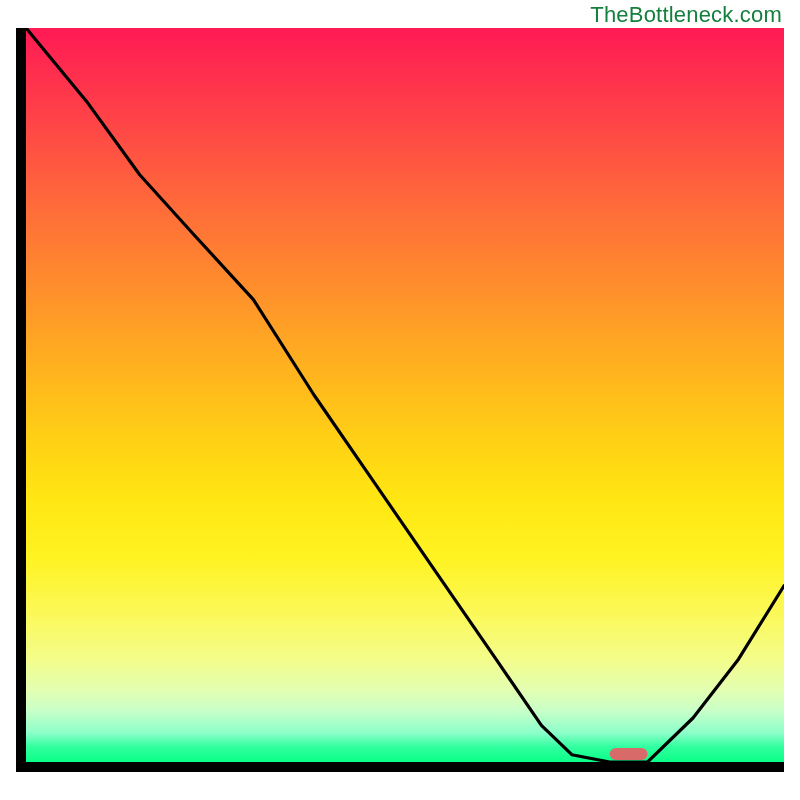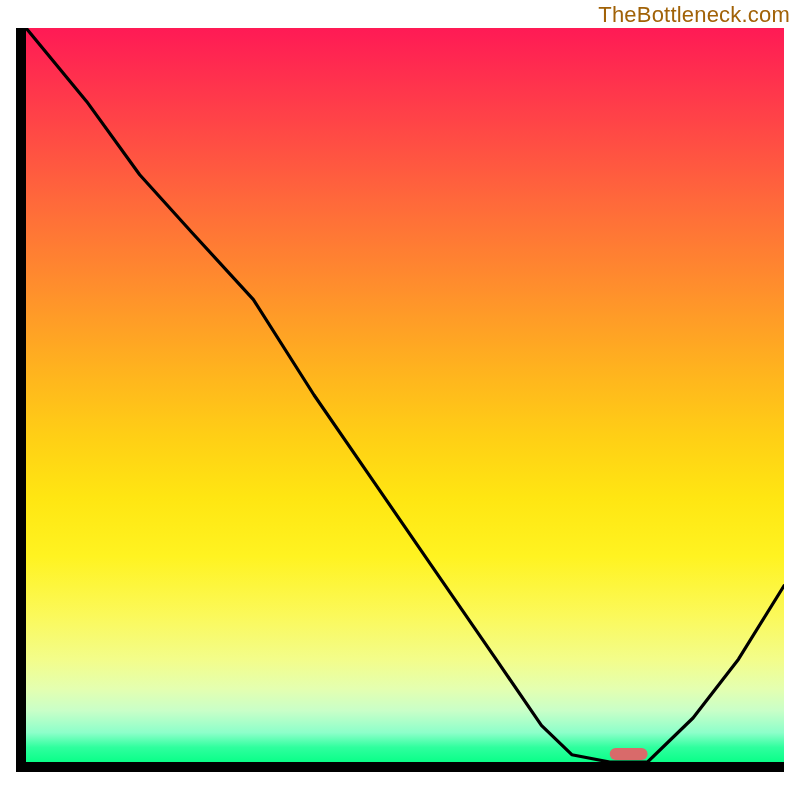--- a/index.html
+++ b/index.html
@@ -64,22 +64,22 @@
   .curve, .marker {
     position: absolute;
     inset: 0;
     width: 758px;
     height: 734px;
     pointer-events: none;
   }
   .watermark {
     position: absolute;
     top: 2px;
-    right: 10px;
-    color: #a16207;
+    right: 18px;
+    color: #15803d;
     font-size: 22px;
     font-weight: 500;
     letter-spacing: 0.2px;
   }
 </style>
 </head>
 <body>
 
 <div class="canvas">
 

